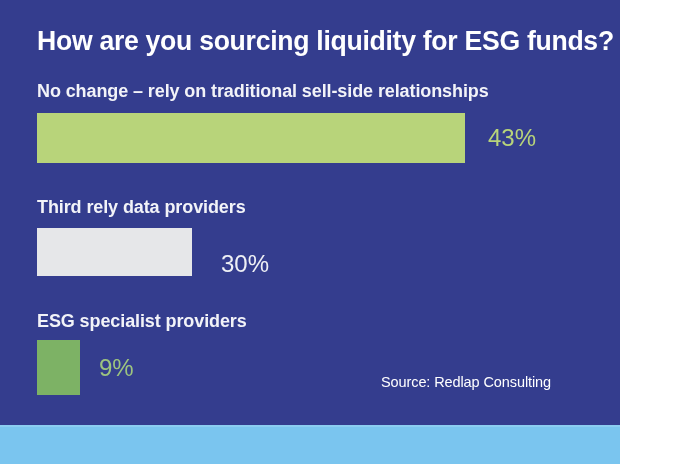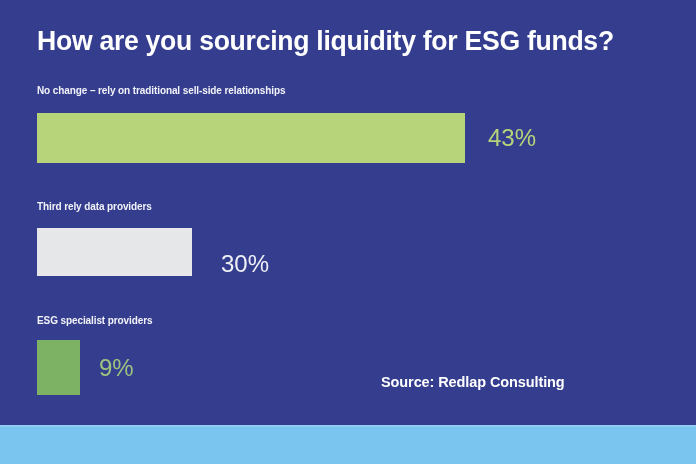--- a/index.html
+++ b/index.html
@@ -2,21 +2,21 @@
 <html><head>
 <meta charset="utf-8">
 <style>
   html, body {
     margin: 0;
     padding: 0;
     background: #ffffff;
   }
   #infographic {
     position: relative;
-    width: 696px;
+    width: 620px;
     height: 464px;
     background: #343d8e;
     overflow: hidden;
     font-family: "Liberation Sans", sans-serif;
     -webkit-font-smoothing: antialiased;
   }
 
   
   .chart-title {
     position: absolute;
@@ -37,21 +37,21 @@
   .bar-group {
     position: absolute;
     left: 0;
     width: 100%;
   }
   .bar-label {
     position: absolute;
     left: 37px;
     top: 0;
     color: #f2f3f8;
-    font-size: 10px;
+    font-size: 18px;
     line-height: 18px;
     font-weight: bold;
     letter-spacing: -0.1px;
     white-space: nowrap;
   }
   .bar-row {
     position: absolute;
     left: 37px;
     display: flex;
     align-items: center;
@@ -87,21 +87,21 @@
   #group-3 .bar { width: 43px; background: #7db265; }
   #group-3 .bar-value { color: #9dc47f; margin-left: 19px; }
 
   
   .source-note {
     position: absolute;
     left: 381px;
     top: 374px;
     color: #ffffff;
     font-size: 14.5px;
-    font-weight: bold;
+    font-weight: normal;
     letter-spacing: -0.1px;
     white-space: nowrap;
   }
 
   
   .footer-band {
     position: absolute;
     left: 0;
     bottom: 0;
     width: 100%;

